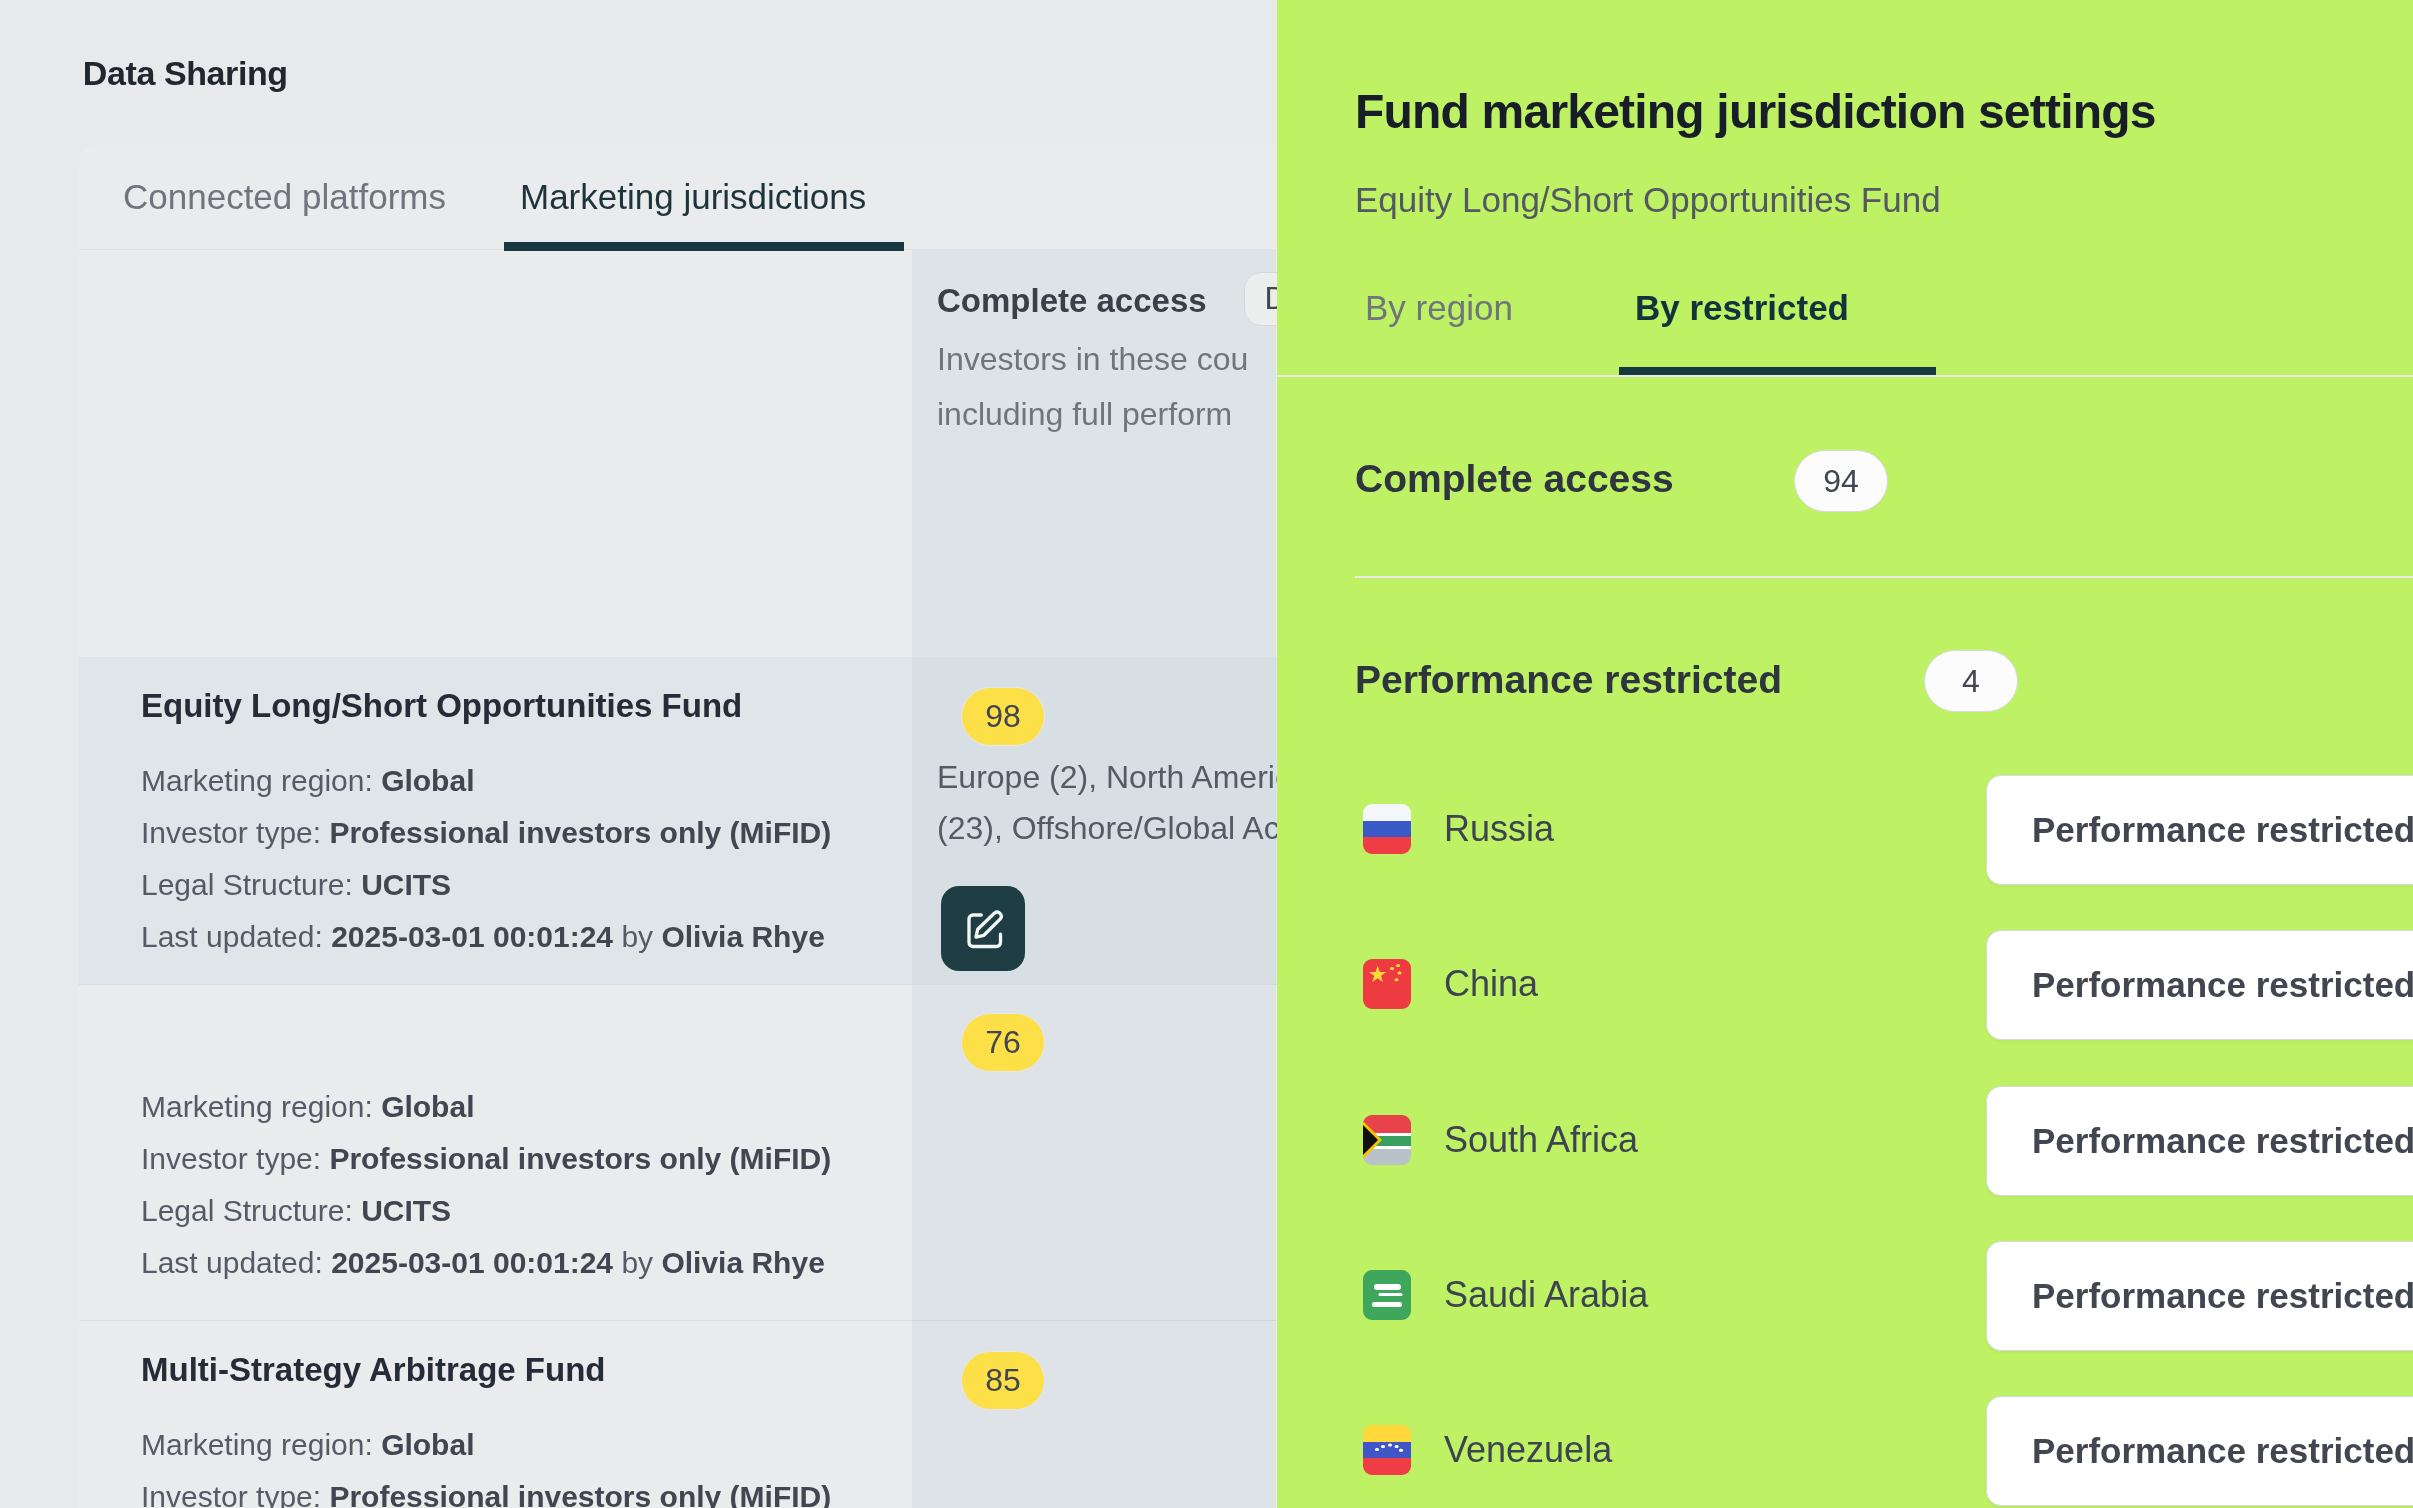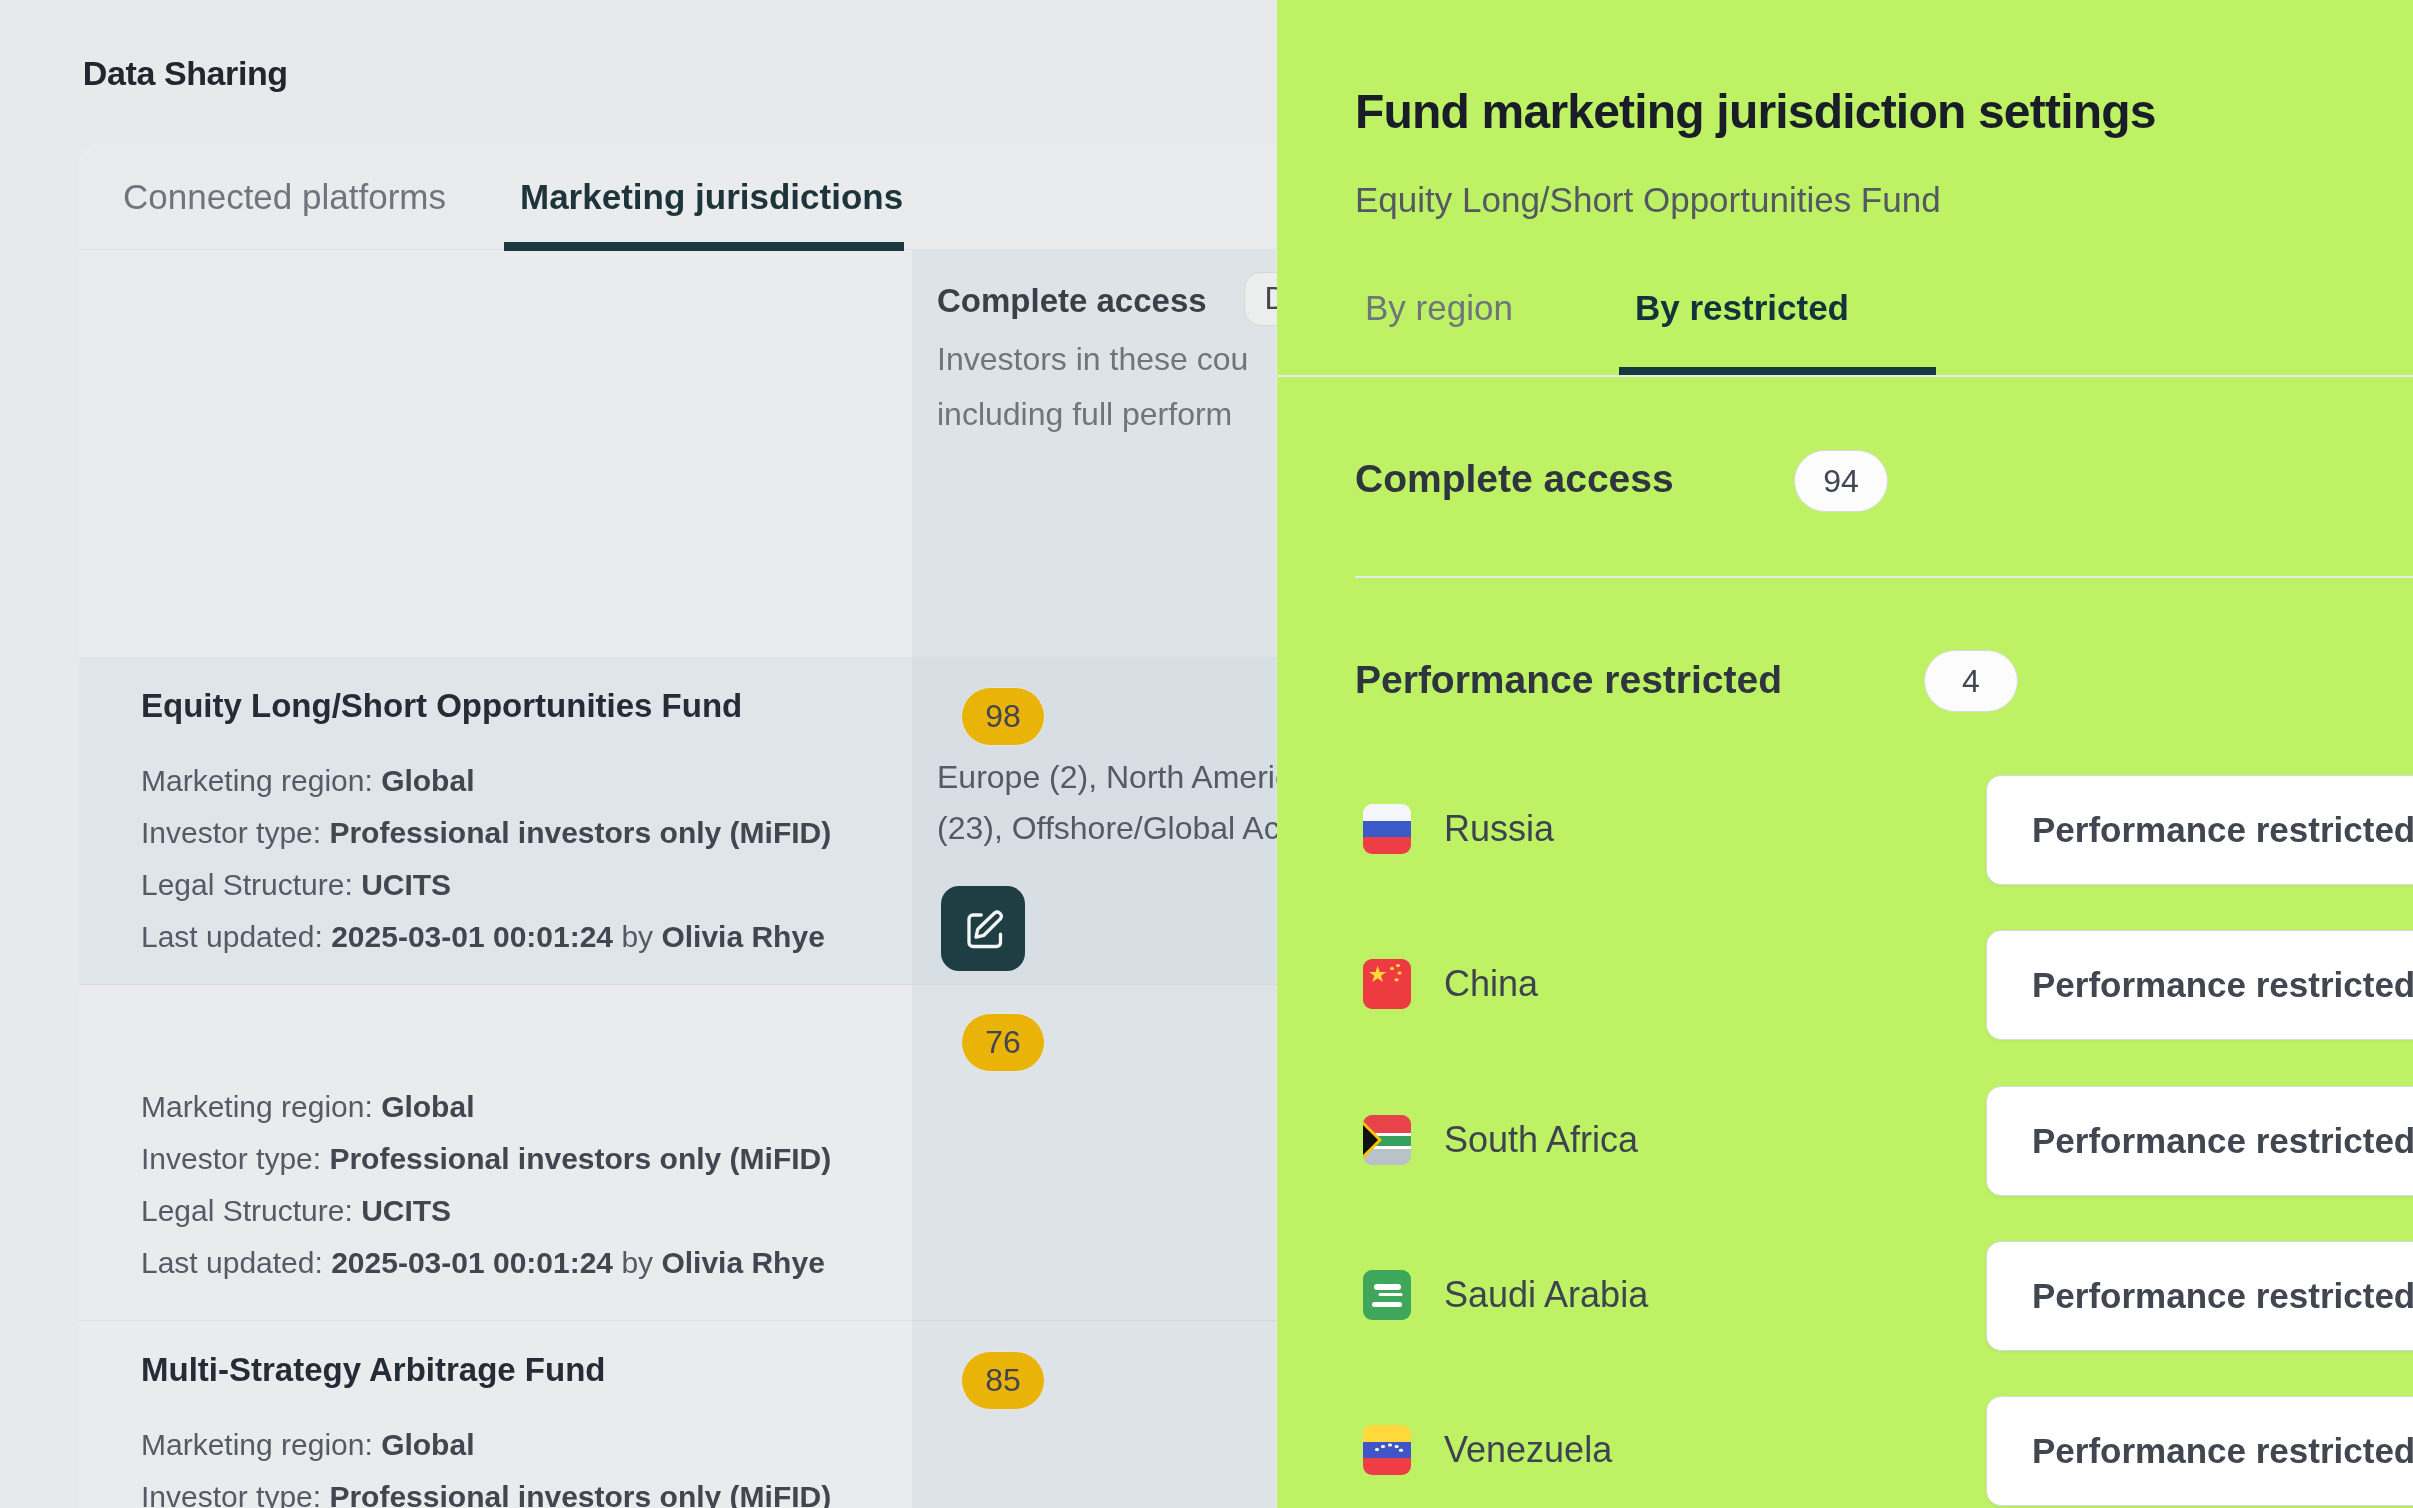--- a/index.html
+++ b/index.html
@@ -13,21 +13,21 @@
   .sliver-bluebtn{position:absolute;left:-19.6px;top:1306px;width:78px;height:75px;border-radius:19.6px;background:#b5cad7;}
 
   
   .main{position:absolute;left:79px;top:0;width:1198px;height:1508px;}
   .page-title{position:absolute;left:3.8px;top:54px;font-size:34px;font-weight:700;letter-spacing:-0.4px;color:#21262f;}
 
   .card{position:absolute;left:0;top:144px;width:1198px;height:1364px;background:#eaebec;border-top-left-radius:19.6px;}
   .tabrow{position:absolute;left:0;top:0;width:1198px;height:105px;border-bottom:1.5px solid #dfe1e4;}
   .tab-left{position:absolute;top:30px;font-size:35px;line-height:45px;}
   .tab-connected{left:44px;color:#6f747d;font-weight:500;}
-  .tab-marketing{left:441px;color:#1c343a;font-weight:700;text-align:right;}
+  .tab-marketing{left:441px;color:#1c343a;font-weight:400;text-align:right;}
   .tab-underline-left{position:absolute;left:425px;bottom:-1.5px;width:400px;height:9px;background:#16383e;}
 
   .col2-strip{position:absolute;left:833px;top:105px;width:364px;height:1260px;background:#dee3e7;}
 
   
   .thead{position:absolute;left:0;top:105px;width:1198px;height:264px;}
   .thead-title{position:absolute;left:858px;top:33px;font-size:33px;font-weight:700;color:#3a4048;}
   .thead-badge{position:absolute;left:1165px;top:22.6px;height:54px;min-width:98px;background:#eceded;border:1.5px solid #d5d7da;border-radius:16.6px;font-size:32px;color:#414651;display:flex;align-items:center;padding:0 19.6px;box-sizing:border-box;}
   .thead-desc1{position:absolute;left:858px;top:92px;font-size:32px;color:#6f747d;white-space:nowrap;}
   .thead-desc2{position:absolute;left:858px;top:147px;font-size:32px;color:#6f747d;white-space:nowrap;}
@@ -36,21 +36,21 @@
   .frow{position:absolute;left:0;width:1198px;}
   .frow.r1{top:513px;height:327px;background:#dfe5e9;}
   .frow.r1 .rowcol2{position:absolute;left:833px;top:0;width:364px;height:327px;background:#d8dfe4;}
   .frow.r2{top:839px;height:337px;}
   .frow.r3{top:1177px;height:332px;}
   .frow{border-bottom:0.8px solid rgba(0,0,0,0.05);}
   .fund-title{position:absolute;left:62px;top:30px;font-size:33px;font-weight:700;color:#252b37;white-space:nowrap;}
   .meta{position:absolute;left:62px;font-size:30px;color:#545b66;white-space:nowrap;}
   .meta b{font-weight:600;color:#414651;margin-top:32px;}
   .m1{top:107px;}.m2{top:159px;}.m3{top:211px;}.m4{top:263px;}
-  .count-badge{position:absolute;left:882px;top:30px;height:59px;min-width:84px;background:#eab308;border:0.8px solid #e6e7e8;border-radius:30px;font-size:32px;color:#414651;display:flex;align-items:center;justify-content:center;box-sizing:border-box;padding:0 22.6px;}
+  .count-badge{position:absolute;left:882px;top:30px;height:59px;min-width:84px;background:#fde047;border:0.8px solid #e6e7e8;border-radius:30px;font-size:32px;color:#414651;display:flex;align-items:center;justify-content:center;box-sizing:border-box;padding:0 22.6px;}
   .access-line{position:absolute;left:858px;font-size:32px;color:#545b66;white-space:nowrap;}
   .a1{top:102px;}.a2:{}
   .a2{top:153px;}
   .edit-btn{position:absolute;left:862px;top:229px;width:84px;height:85px;background:#1e3e44;border-radius:18px;display:flex;align-items:center;justify-content:center;cursor:pointer;}
 
   
   .panel{position:absolute;left:1277px;top:0;width:1137px;height:1508px;background:#bef264;}
   .panel-title{position:absolute;left:78px;top:84px;font-size:48px;font-weight:700;letter-spacing:-0.8px;color:#181d27;white-space:nowrap;}
   .panel-subtitle{position:absolute;left:78px;top:180px;font-size:35px;color:#535862;white-space:nowrap;}
   .ptab{position:absolute;top:284px;font-size:35px;line-height:48px;white-space:nowrap;}

